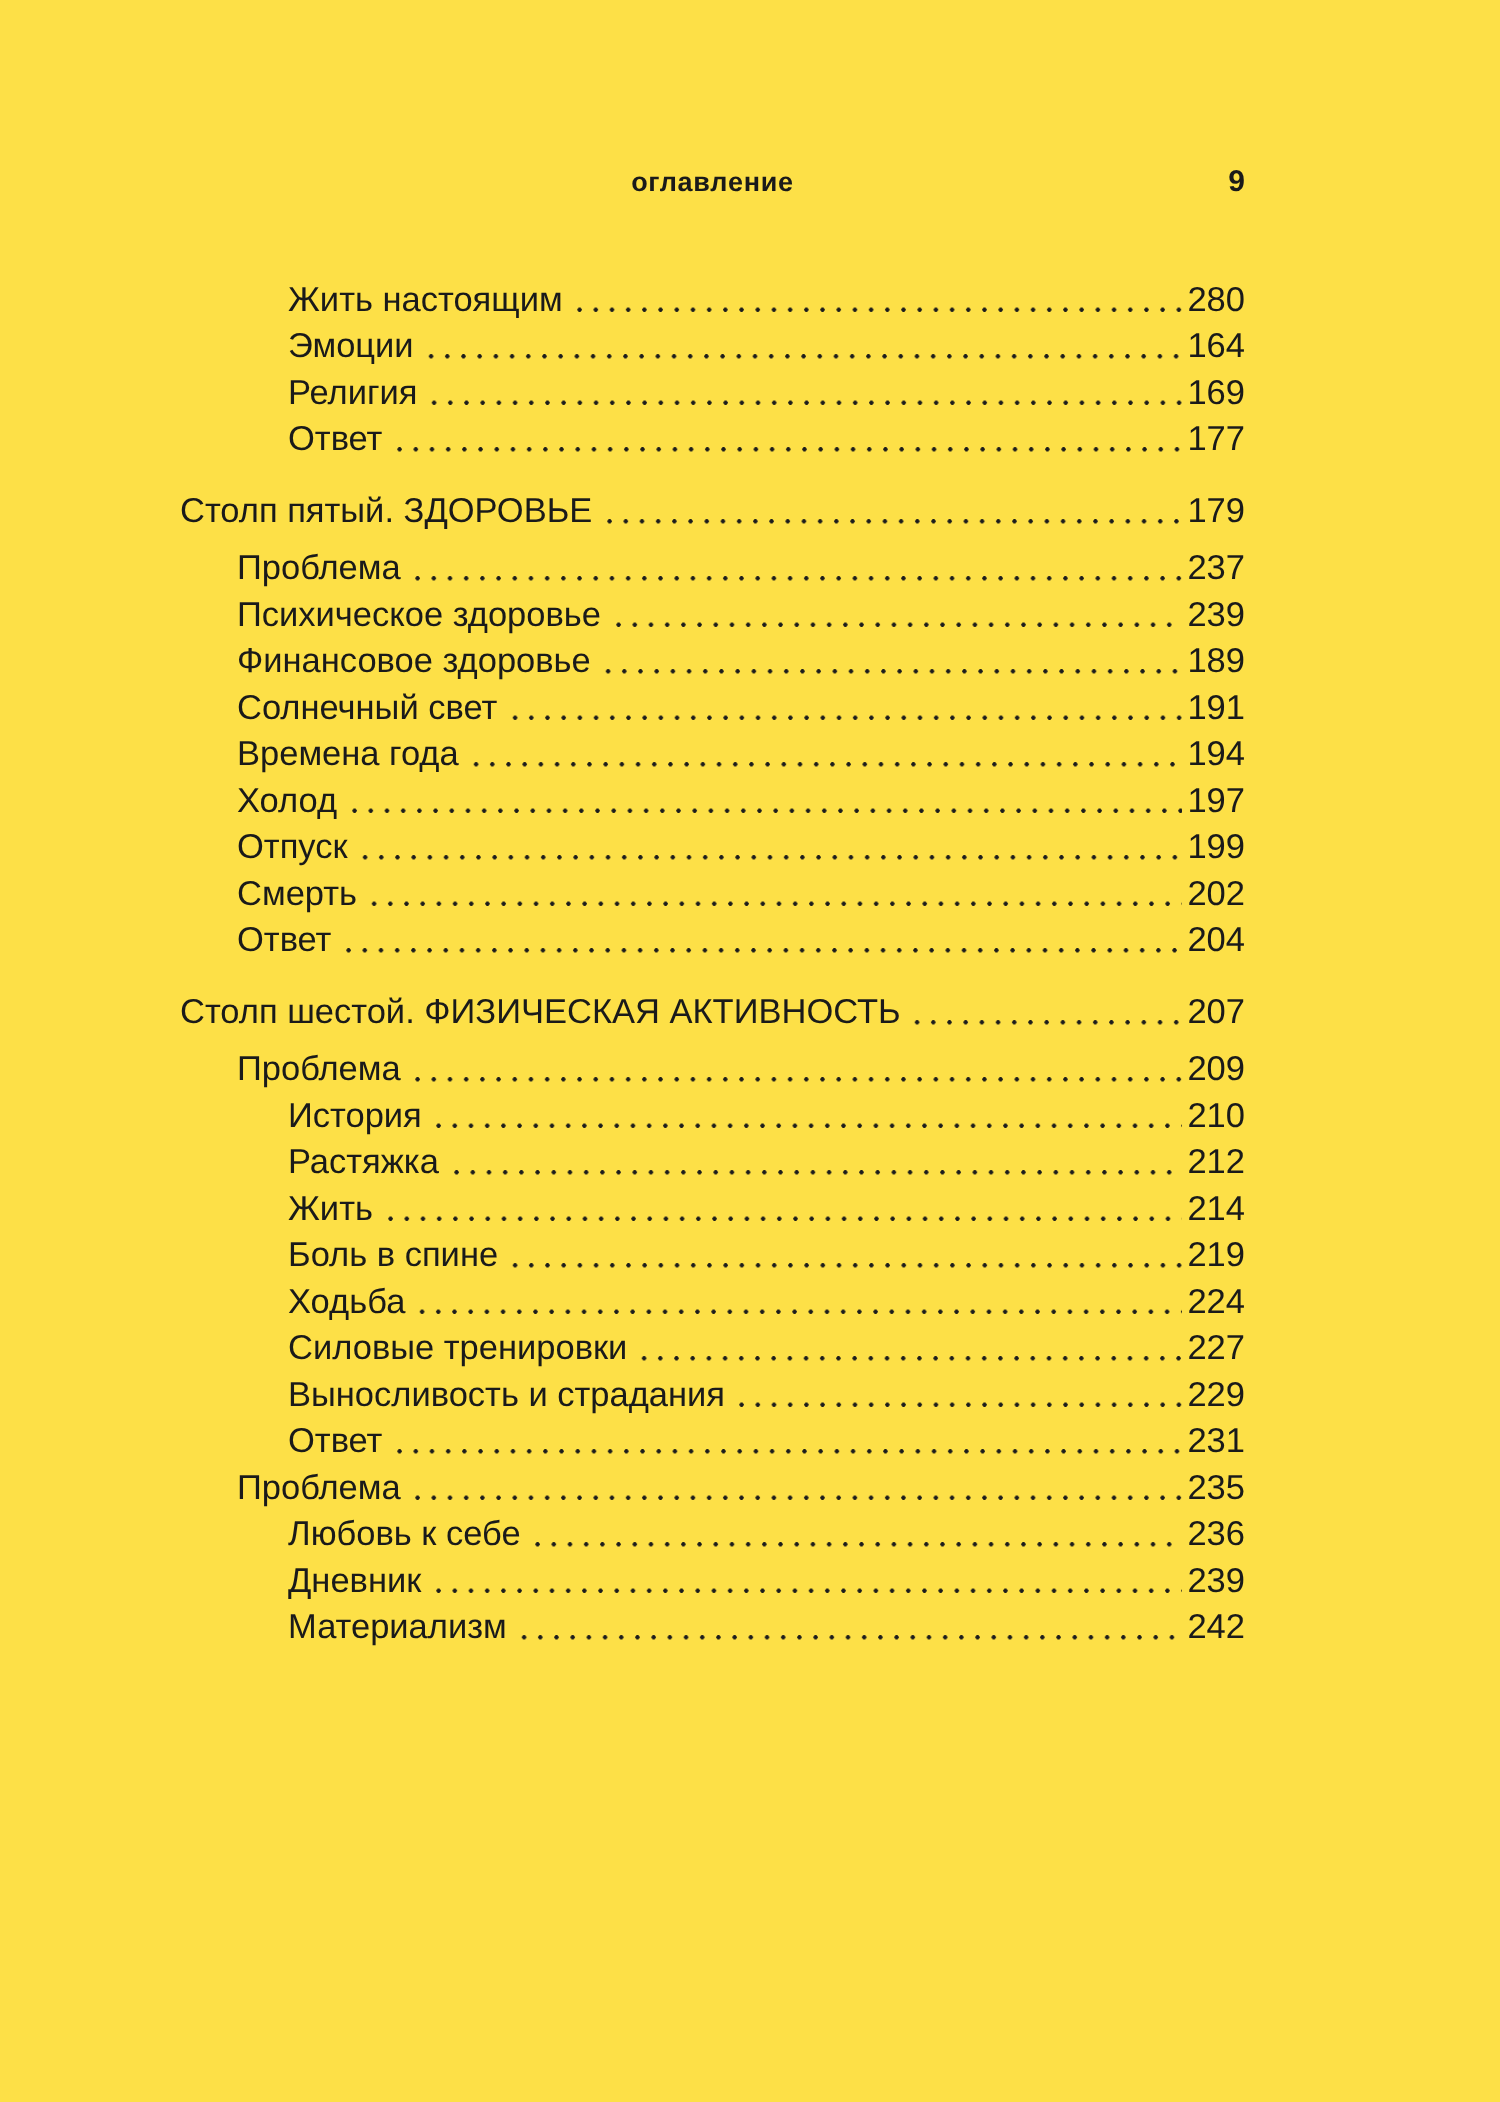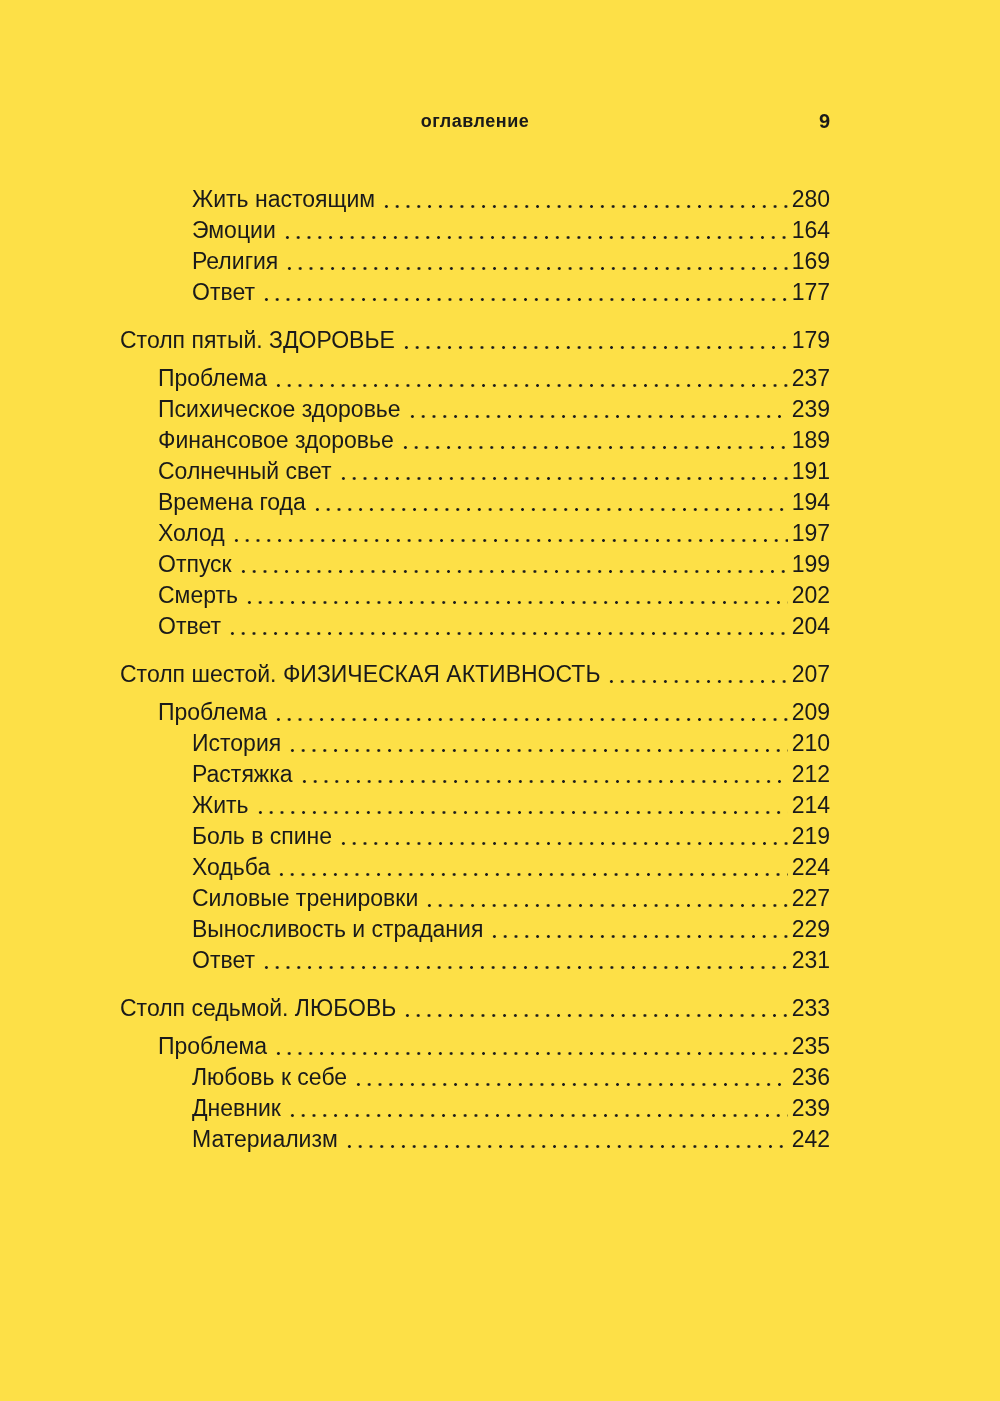--- a/index.html
+++ b/index.html
@@ -188,25 +188,20 @@
       <div class="row level-2">
     <span class="label">Выносливость и страдания</span>
     <span class="dots"></span>
     <span class="num">229</span>
   </div>
       <div class="row level-2">
     <span class="label">Ответ</span>
     <span class="dots"></span>
     <span class="num">231</span>
   </div>
-      <div class="row level-0">
-    <span class="label">Столп седьмой. ЛЮБОВЬ</span>
-    <span class="dots"></span>
-    <span class="num">233</span>
-  </div>
       <div class="row level-1">
     <span class="label">Проблема</span>
     <span class="dots"></span>
     <span class="num">235</span>
   </div>
       <div class="row level-2">
     <span class="label">Любовь к себе</span>
     <span class="dots"></span>
     <span class="num">236</span>
   </div>

